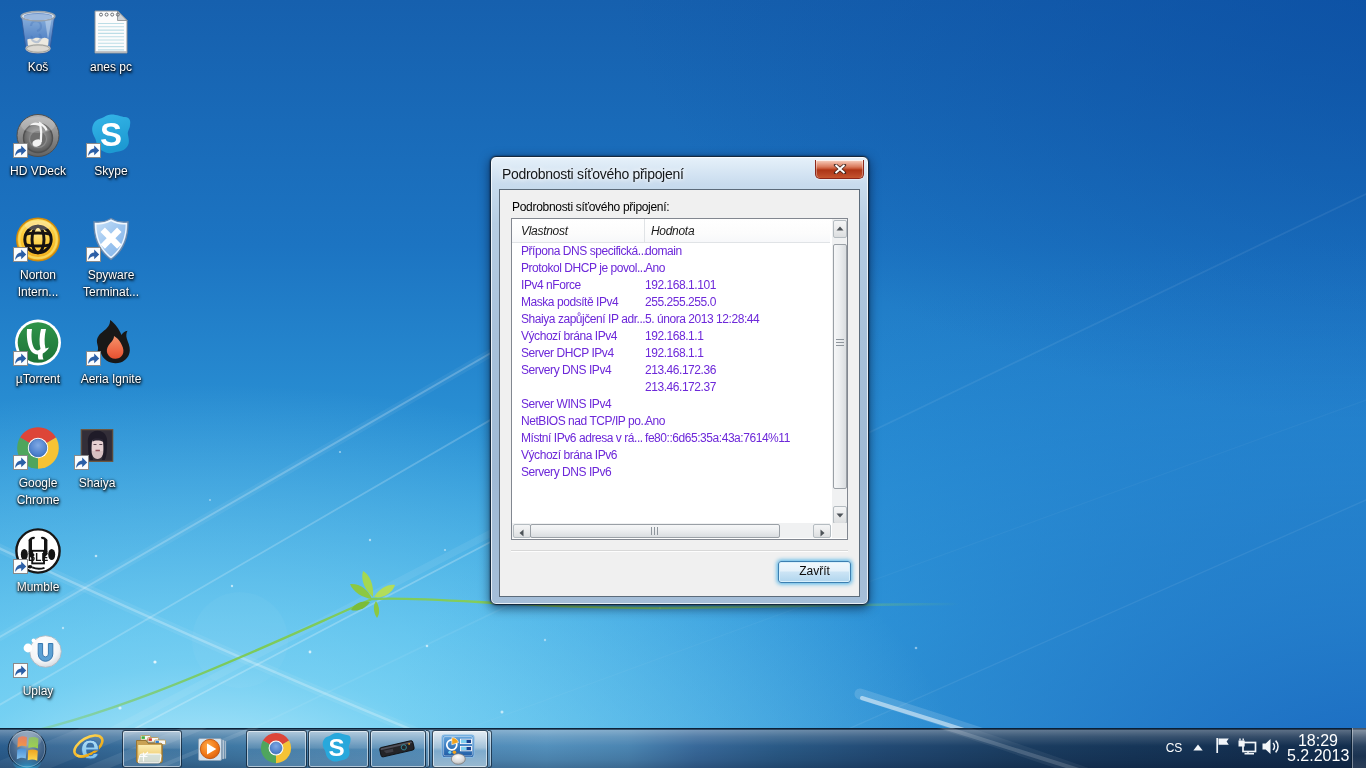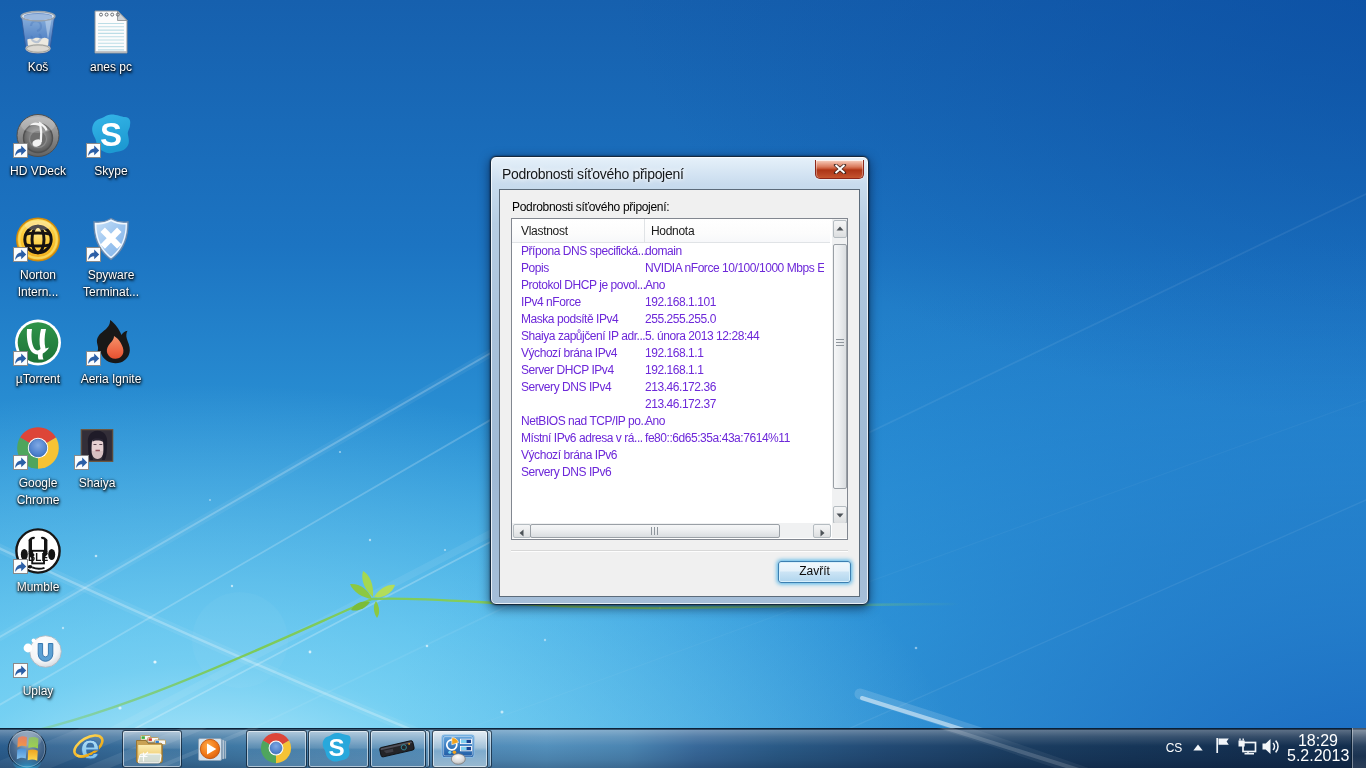--- a/index.html
+++ b/index.html
@@ -14,21 +14,21 @@
 box-shadow:inset 0 0 0 1px rgba(255,255,255,.75), 0 3px 11px rgba(0,10,30,.6), 0 0 2px rgba(0,10,30,.7);}
 #ttl{position:absolute;left:11px;top:9px;font-size:14px;letter-spacing:-.3px;color:#131619;text-shadow:0 0 4px rgba(255,255,255,.95),0 0 7px rgba(255,255,255,.8);white-space:nowrap;}
 #xbtn{position:absolute;left:324px;top:3px;width:47px;height:18px;border-radius:0 0 5px 5px;
 border:1px solid #8c271a;border-top:none;
 background:linear-gradient(180deg,#f8d5c6 0%,#edad96 16%,#d97a5c 38%,#c44e2c 50%,#ad3415 55%,#b84323 78%,#c6552e 100%);
 box-shadow:inset 0 1px 0 rgba(255,255,255,.7),inset -1px 0 0 rgba(255,255,255,.35),inset 1px 0 0 rgba(255,255,255,.35),0 1px 1px rgba(255,255,255,.45);}
 #xbtn svg{position:absolute;left:50%;top:50%;transform:translate(-50%,-50%);}
 #client{position:absolute;left:8px;top:32px;width:359px;height:406px;background:#f0f0f0;border:1px solid #5c6b7a;}
 #dlbl{position:absolute;left:12px;top:10px;font-size:12px;letter-spacing:-.3px;color:#000;}
 #lv{position:absolute;left:11px;top:28px;width:335px;height:320px;background:#fff;border:1px solid #828790;}
-#lvh{position:absolute;left:0;top:0;width:318px;height:23px;background:linear-gradient(180deg,#ffffff,#fcfcfc 60%,#f7f8fa);border-bottom:1px solid #e0e3e6;font-size:12px;letter-spacing:-.3px;color:#1a1a1a;}
+#lvh{position:absolute;left:0;top:0;width:318px;height:23px;background:linear-gradient(180deg,#ffffff,#fcfcfc 60%,#f7f8fa);border-bottom:1px solid #e0e3e6;font-size:12px;letter-spacing:-.3px;color:#1a1a1a;font-style:italic;}
 #lvh .h1{position:absolute;left:9px;top:5px;}
 #lvh .h2{position:absolute;left:139px;top:5px;}
 #lvh .hd{position:absolute;left:132px;top:0;width:1px;height:23px;background:#e0e3e6;}
 #rows{position:absolute;left:0;top:24px;width:318px;height:276px;overflow:hidden;font-size:12px;letter-spacing:-.45px;color:#6d28d9;}
 .r{height:17px;line-height:17px;white-space:nowrap;position:relative;}
 .r .c1{position:absolute;left:9px;top:0;width:128px;overflow:hidden;}
 .r .c2{position:absolute;left:133px;top:0;width:179px;overflow:hidden;}
 #vsb{position:absolute;right:0;top:0;width:15px;height:304px;background:#f0f1f2;}
 #hsb{position:absolute;left:0;top:304px;width:318px;height:15px;background:#f0f1f2;}
 #cnr{position:absolute;right:0;top:304px;width:15px;height:15px;background:#f0f0f0;}
@@ -422,24 +422,20 @@
           <span class="h1">Vlastnost</span>
           <span class="h2">Hodnota</span>
           <span class="hd"></span>
         </div>
    <div id="rows">
     <div class="r">
             <span class="c1">Přípona DNS specifická...</span>
             <span class="c2">domain</span>
           </div>
     <div class="r">
-            <span class="c1">Popis</span>
-            <span class="c2">NVIDIA nForce 10/100/1000 Mbps E</span>
-          </div>
-    <div class="r">
             <span class="c1">Protokol DHCP je povol...</span>
             <span class="c2">Ano</span>
           </div>
     <div class="r">
             <span class="c1">IPv4 nForce</span>
             <span class="c2">192.168.1.101</span>
           </div>
     <div class="r">
             <span class="c1">Maska podsítě IPv4</span>
             <span class="c2">255.255.255.0</span>
@@ -456,20 +452,24 @@
             <span class="c1">Server DHCP IPv4</span>
             <span class="c2">192.168.1.1</span>
           </div>
     <div class="r">
             <span class="c1">Servery DNS IPv4</span>
             <span class="c2">213.46.172.36</span>
           </div>
     <div class="r">
             <span class="c1"></span>
             <span class="c2">213.46.172.37</span>
+          </div>
+    <div class="r">
+            <span class="c1">Server WINS IPv4</span>
+            <span class="c2"></span>
           </div>
     <div class="r">
             <span class="c1">NetBIOS nad TCP/IP po...</span>
             <span class="c2">Ano</span>
           </div>
     <div class="r">
             <span class="c1">Místní IPv6 adresa v rá...</span>
             <span class="c2">fe80::6d65:35a:43a:7614%11</span>
           </div>
     <div class="r">

